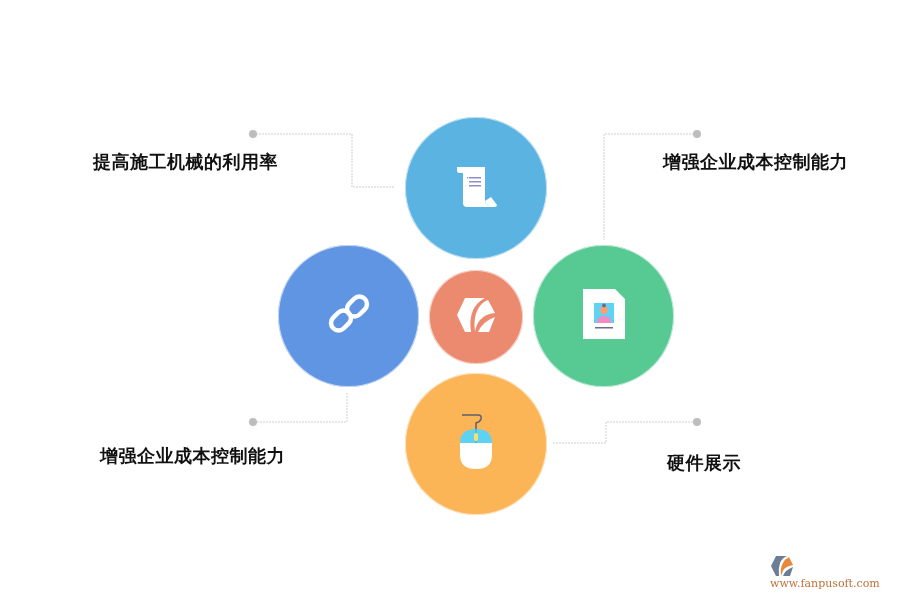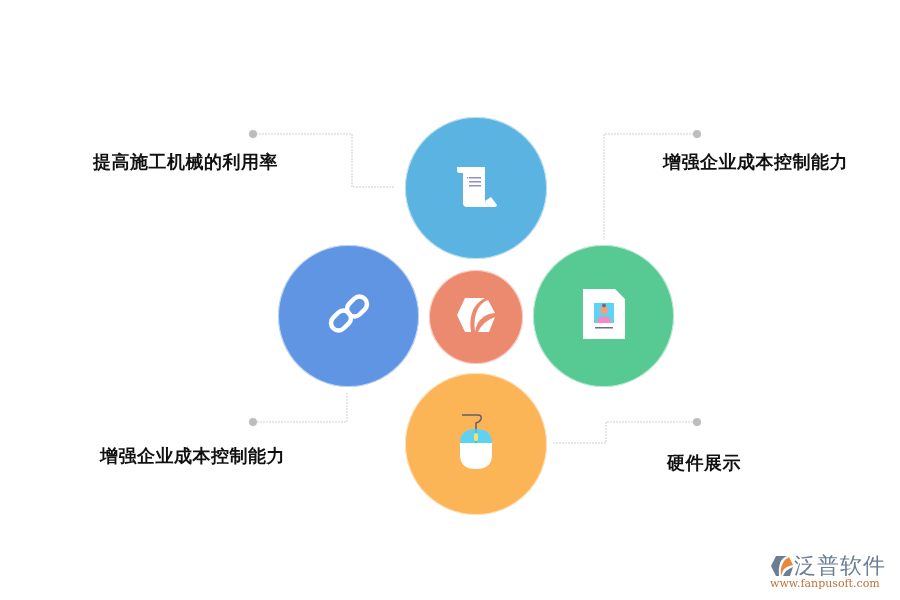--- a/index.html
+++ b/index.html
@@ -117,16 +117,15 @@
   <div class="label" style="left:100px; top:444px;">增强企业成本控制能力</div>
 
   <div class="logo">
     <span class="mark">
       <svg width="24" height="22" viewBox="0 0 24 22">
         <path d="M6 1 H17 Q12 3 10 8 Q8 14 9 21 H6 L1 11 Z" fill="#6c7e95"></path>
         <path d="M19 2 L23 10 Q17 11 14 14 Q12 17 11 21 Q10 13 13 8 Q15 4 19 2 Z" fill="#e8883a"></path>
         <path d="M23 12 L20 21 H13 Q15 15 23 12 Z" fill="#6c7e95"></path>
       </svg>
     </span>
-    <span class="brand">泛普软件</span>
     <span class="url">www.fanpusoft.com</span>
   </div>
 </div>
 
 </body></html>

